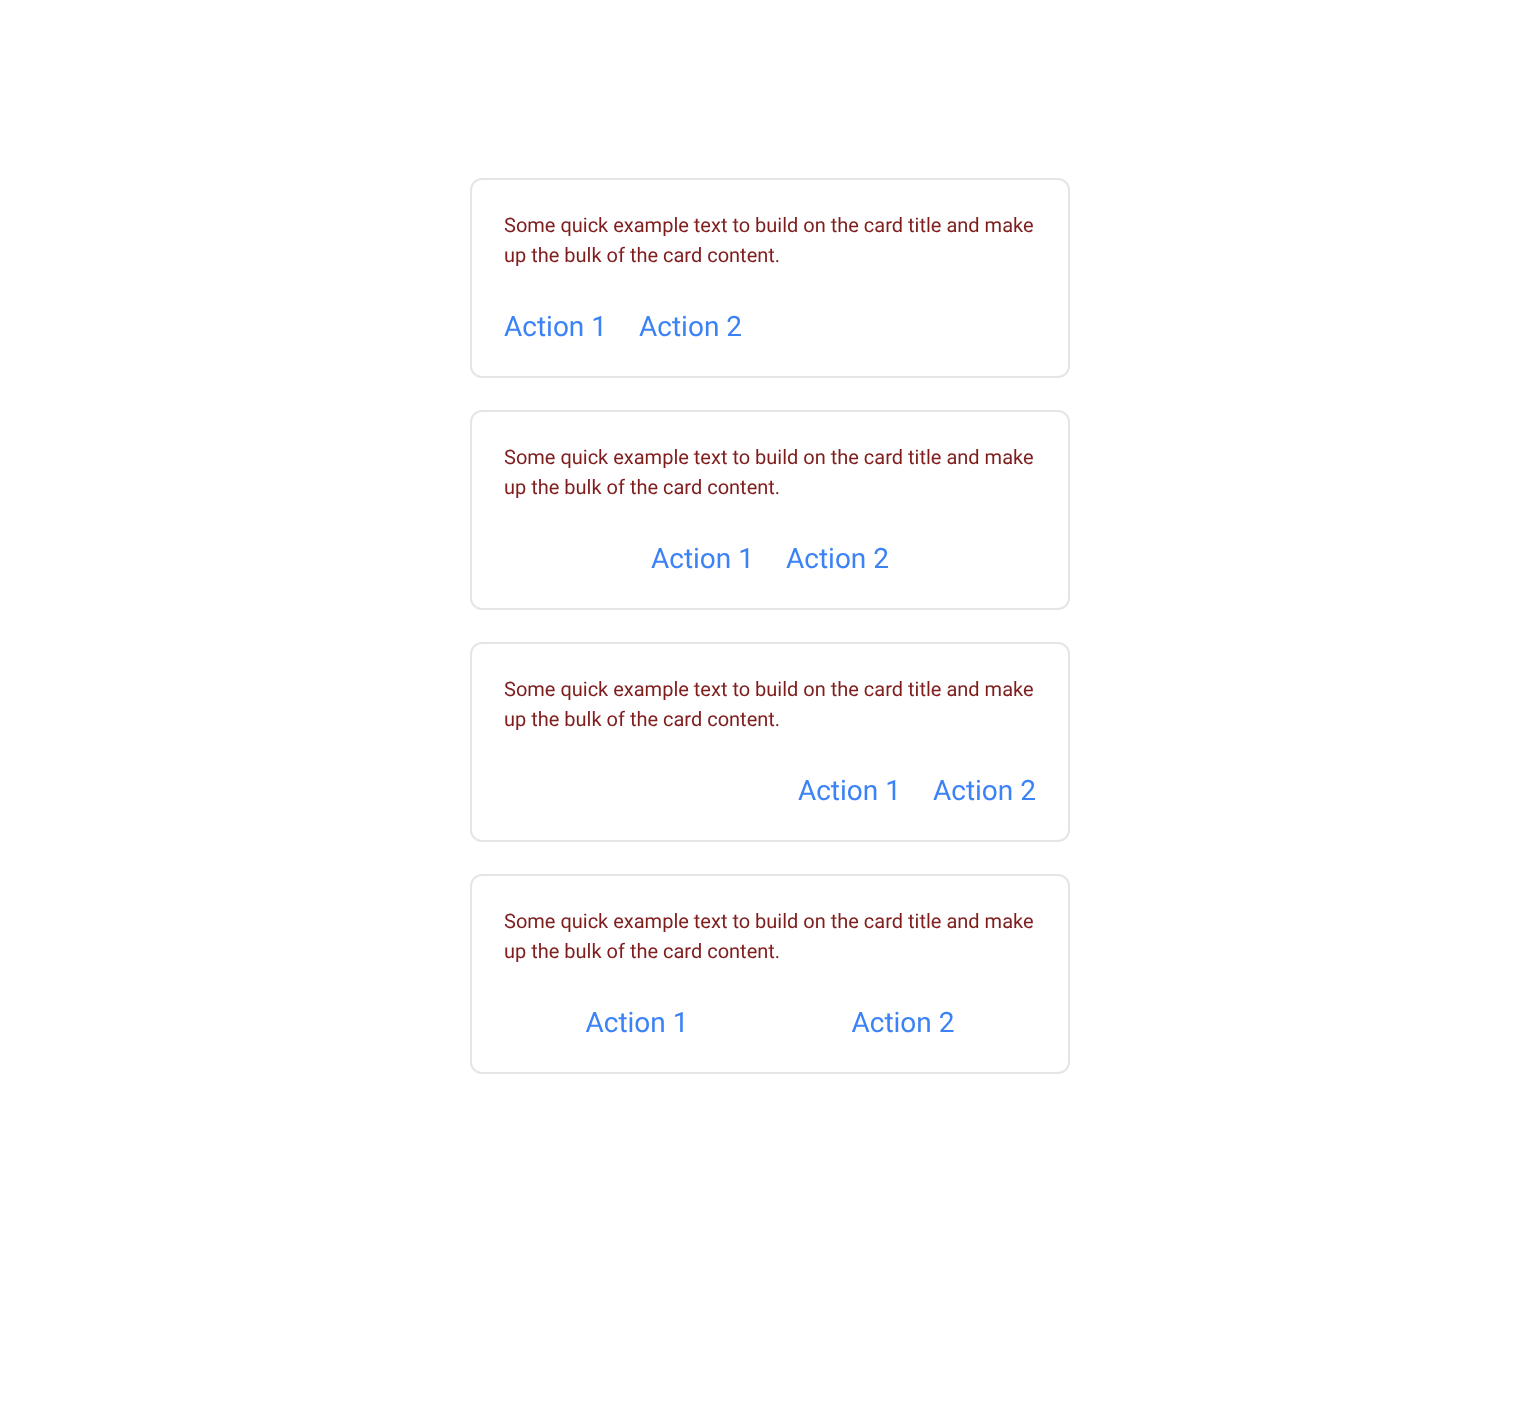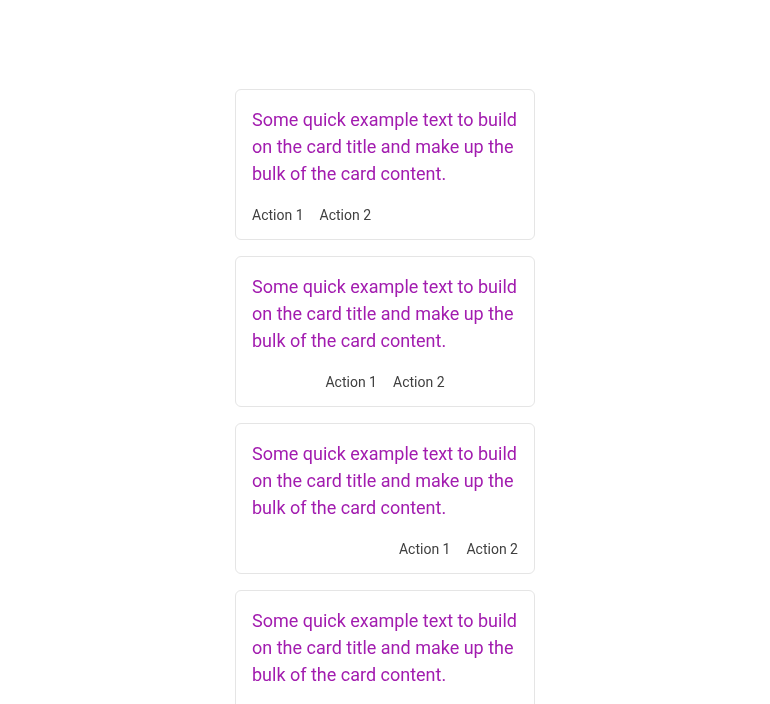--- a/index.html
+++ b/index.html
@@ -23,22 +23,22 @@
       flex-direction: column;
       gap: 16px;
     }
     .card {
       border: 1px solid #e5e5e5;
       border-radius: 6px;
       padding: 16px;
       background: #ffffff;
     }
     .card-text {
-      color: #a21caf;
-      font-size: 18px;
+      color: #7f1d1d;
+      font-size: 10px;
       line-height: 1.5;
       margin-bottom: 20px;
     }
     .card-actions {
       display: flex;
     }
     .card-actions.align-left {
       justify-content: flex-start;
       gap: 16px;
     }
@@ -47,21 +47,21 @@
       gap: 16px;
     }
     .card-actions.align-right {
       justify-content: flex-end;
       gap: 16px;
     }
     .card-actions.align-spread {
       justify-content: space-around;
     }
     .action-link {
-      color: #404040;
+      color: #3b82f6;
       font-size: 14px;
       text-decoration: none;
       cursor: pointer;
     }
   </style>
 </head>
 <body>
 
 <div class="container">
   <div class="card">

